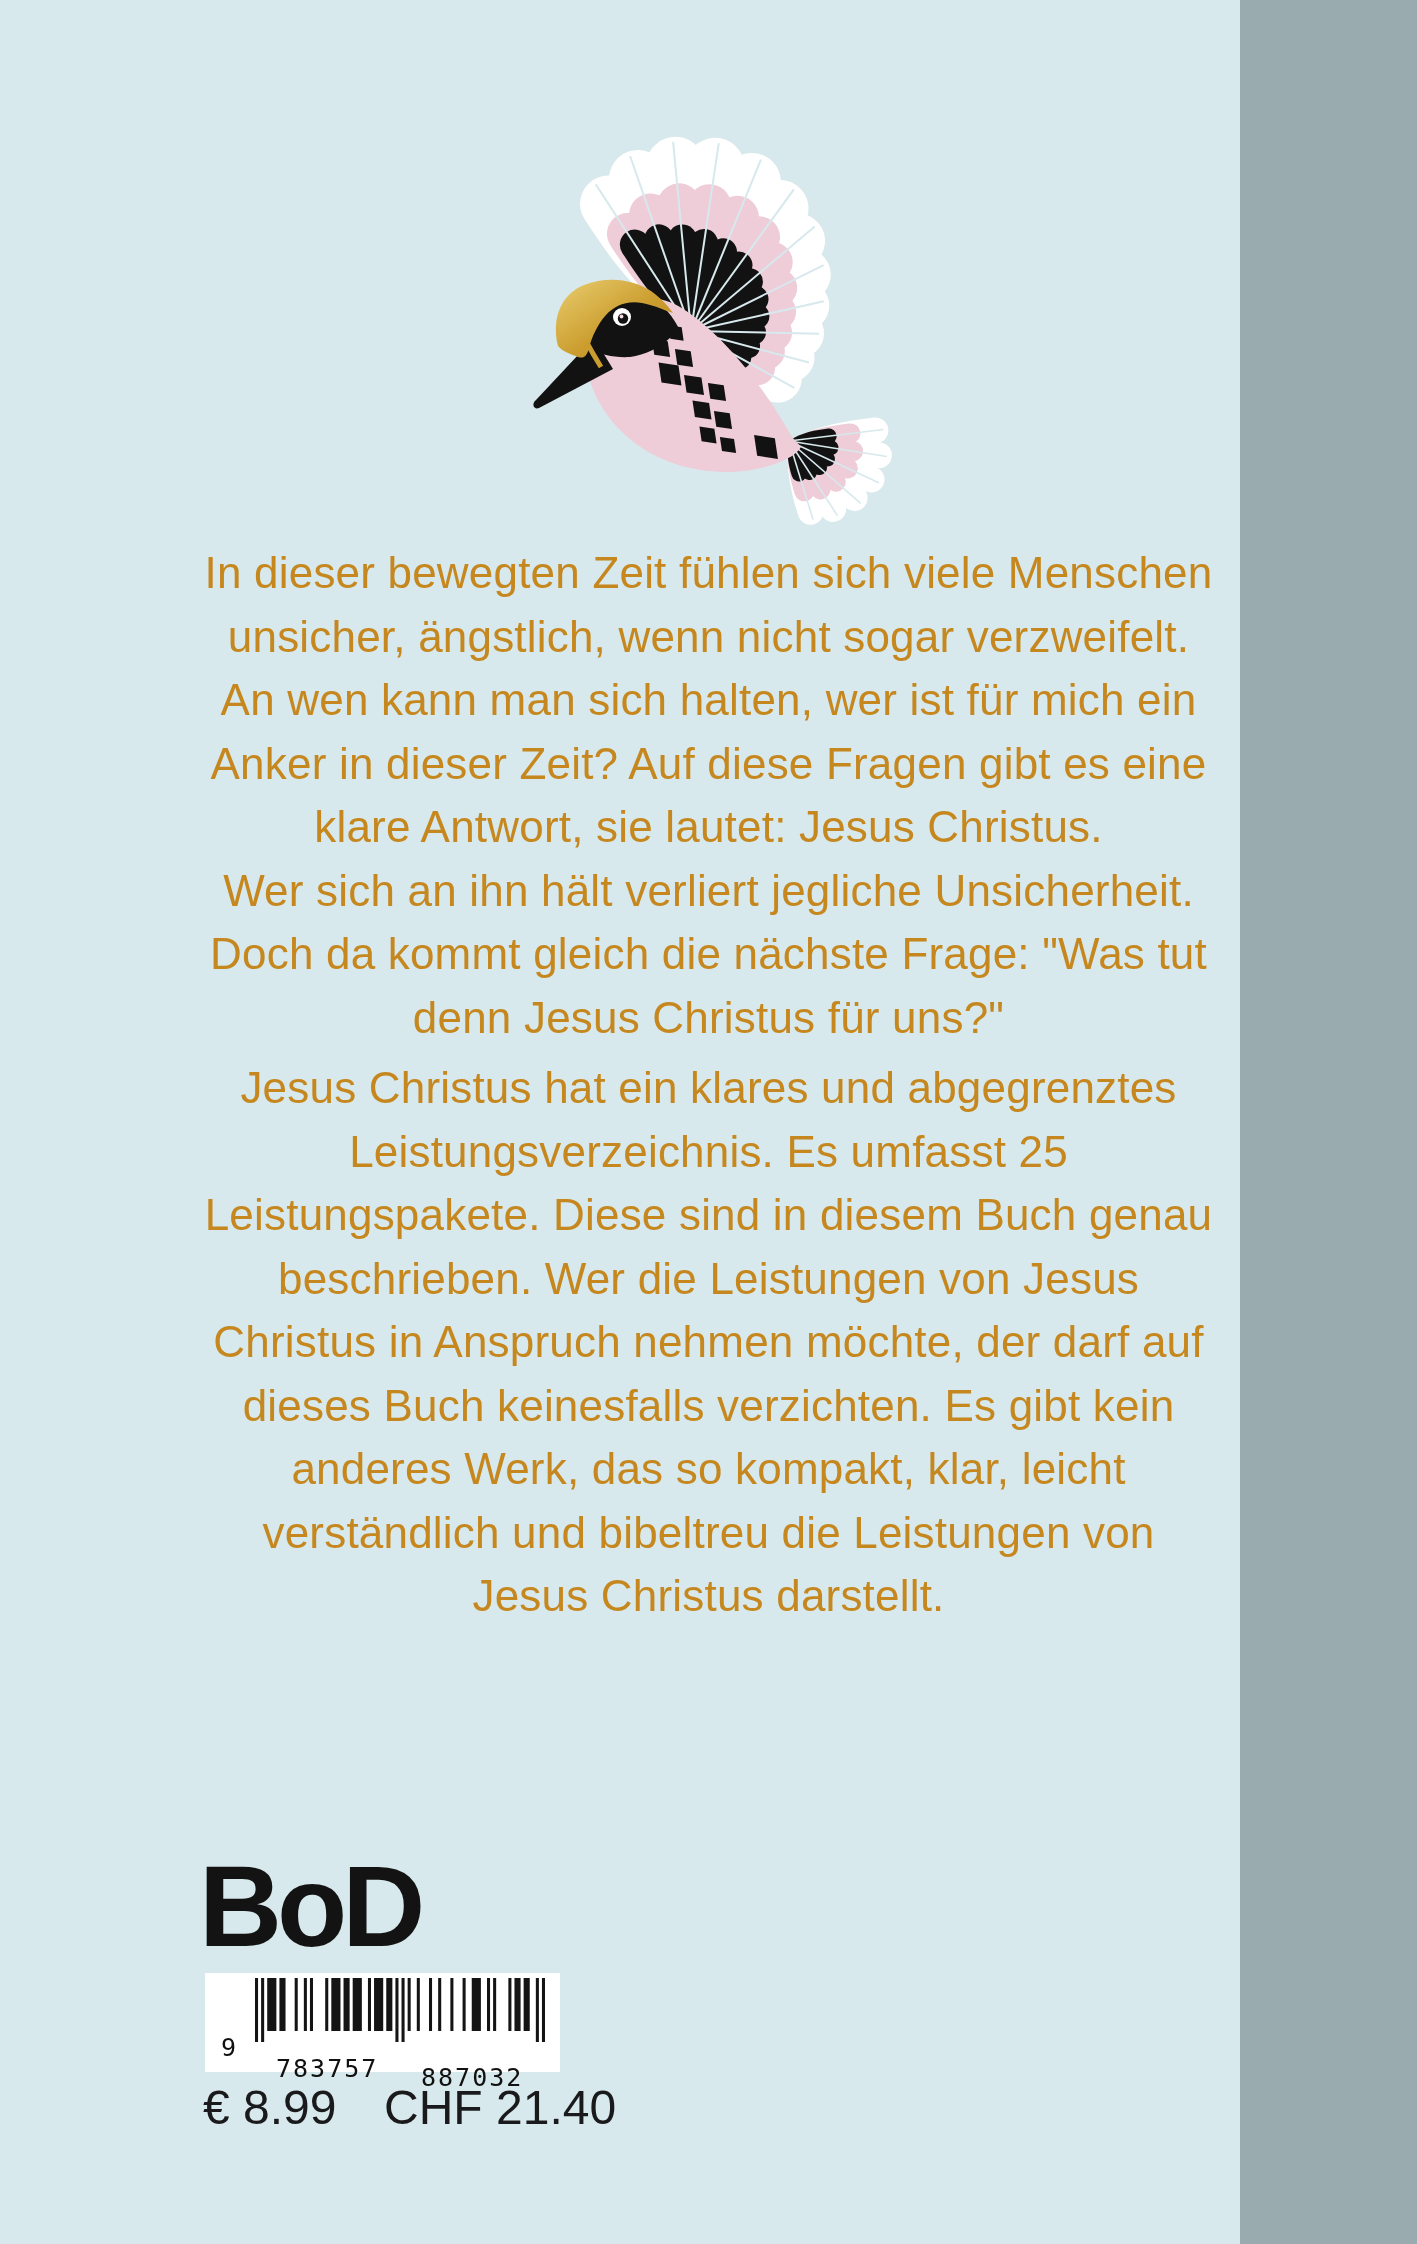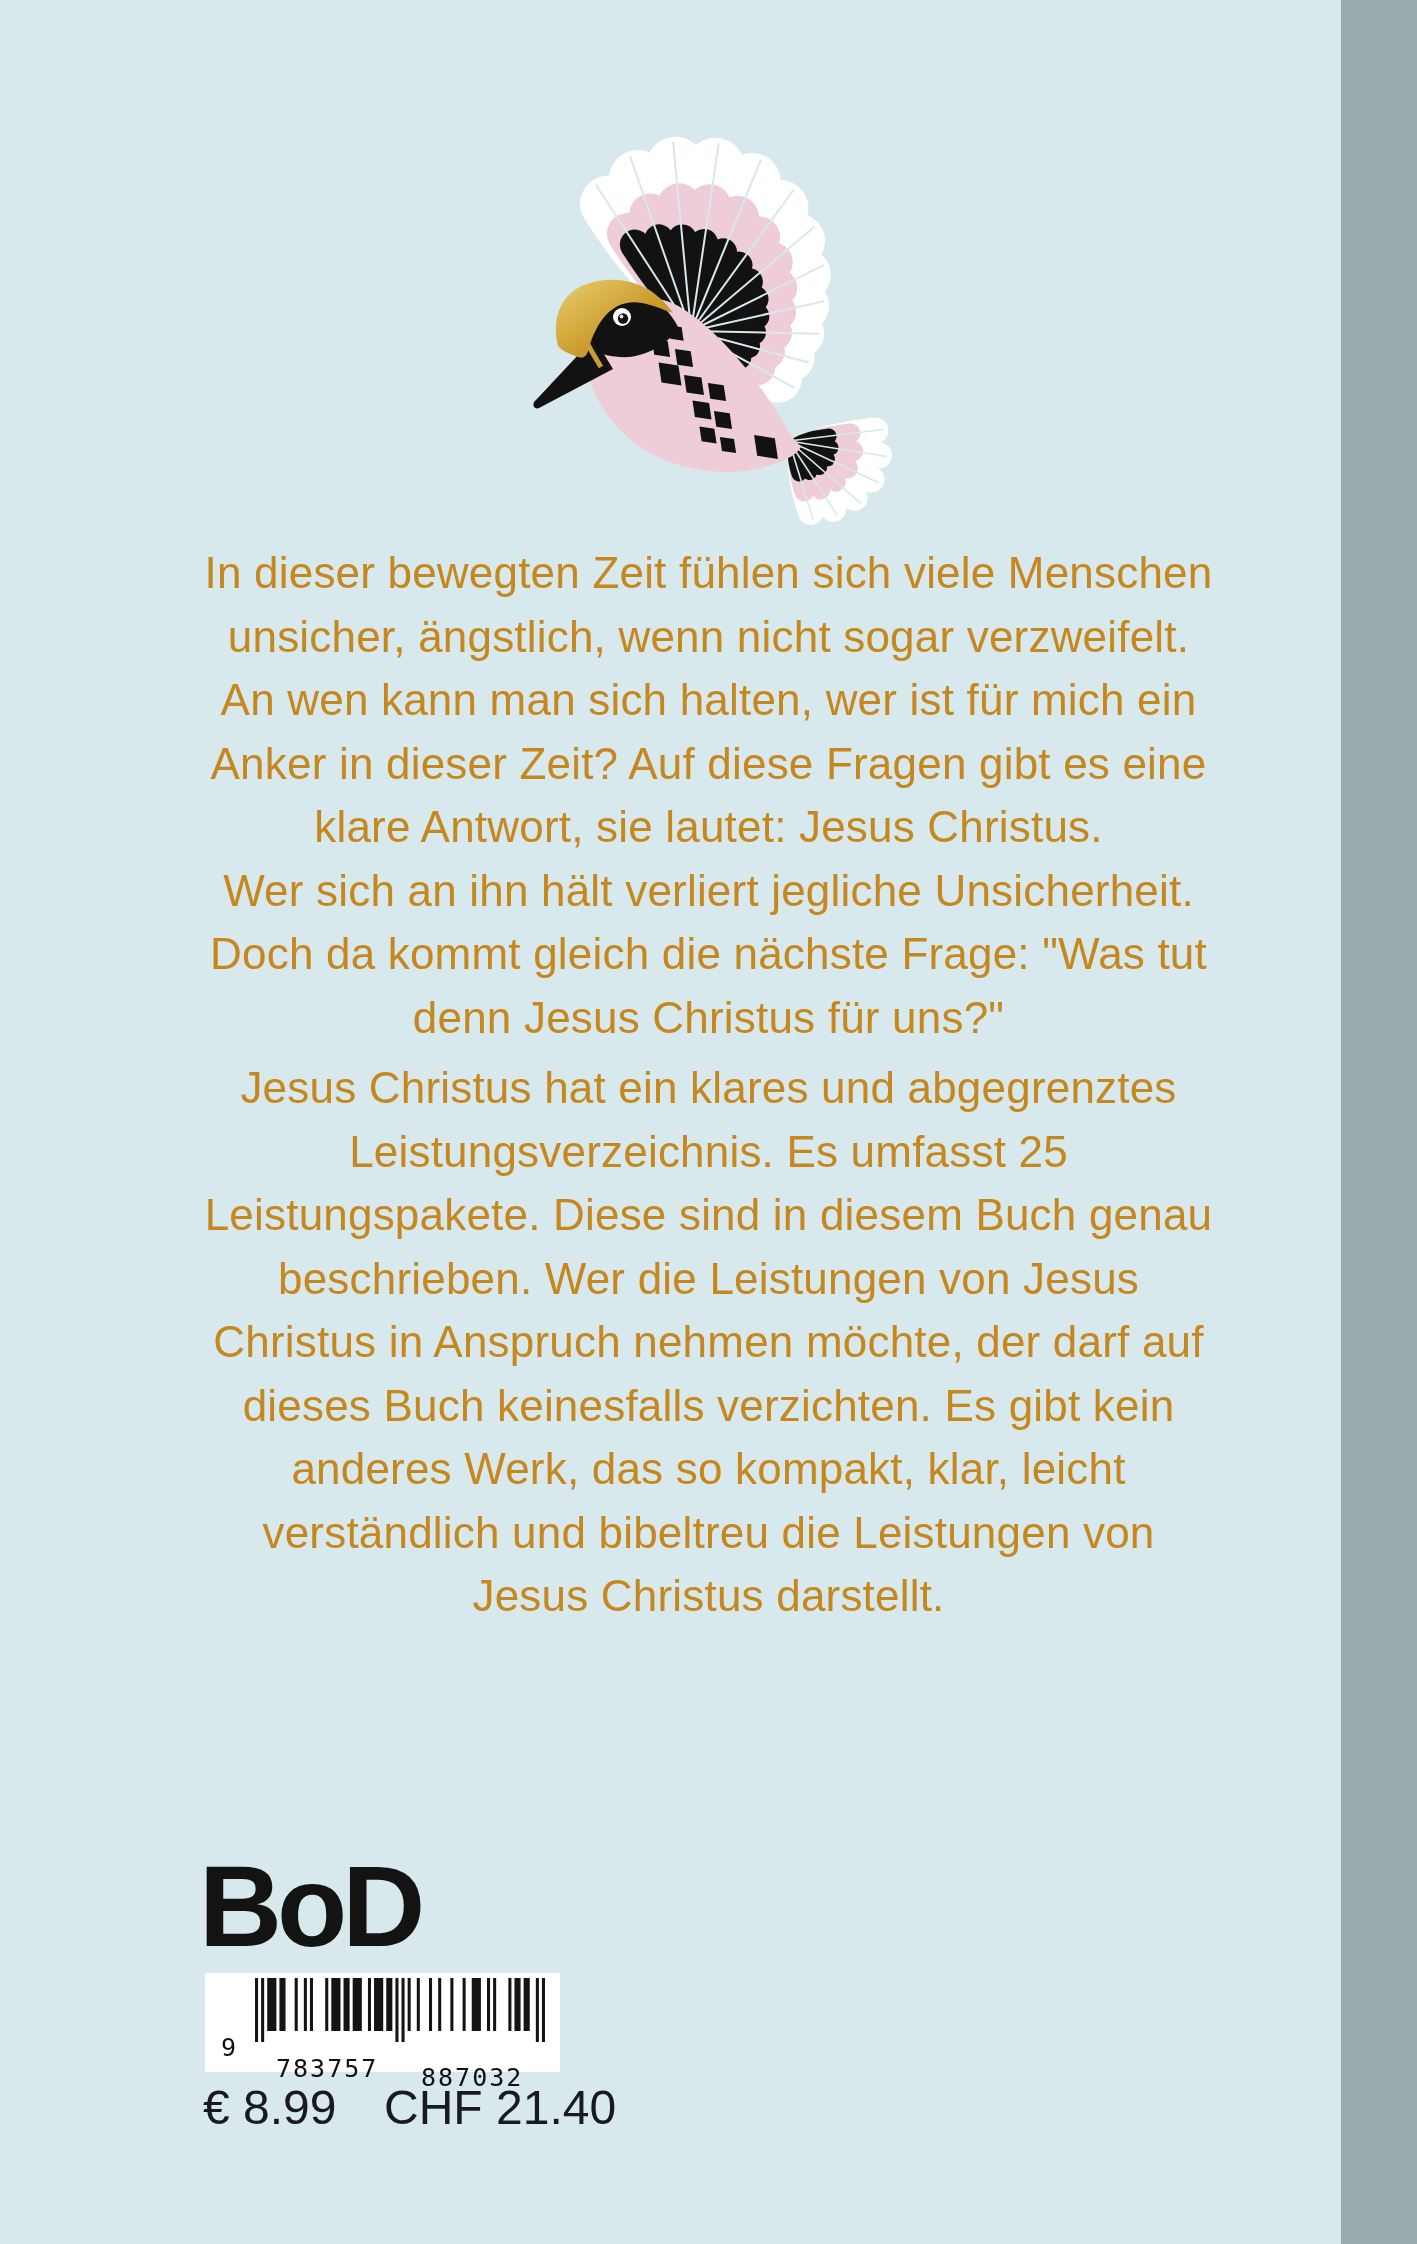--- a/index.html
+++ b/index.html
@@ -1,18 +1,18 @@
 <!DOCTYPE html>
 <html><head>
 <meta charset="utf-8">
 <style>
   html,body{margin:0;padding:0;background:#9aabb0;}
   .cover{
     position:relative;
-    width:1341px;height:2244px;
+    width:1240px;height:2244px;
     background:#d7e9ec;
     overflow:hidden;
     font-family:"Liberation Sans","DejaVu Sans",sans-serif;
   }
   .bird-svg{position:absolute;left:490px;top:115px;width:460px;height:460px;}
   .blurb{
     position:absolute;left:0;width:1417px;
     text-align:center;
     white-space:pre;
     color:#c5871e;

